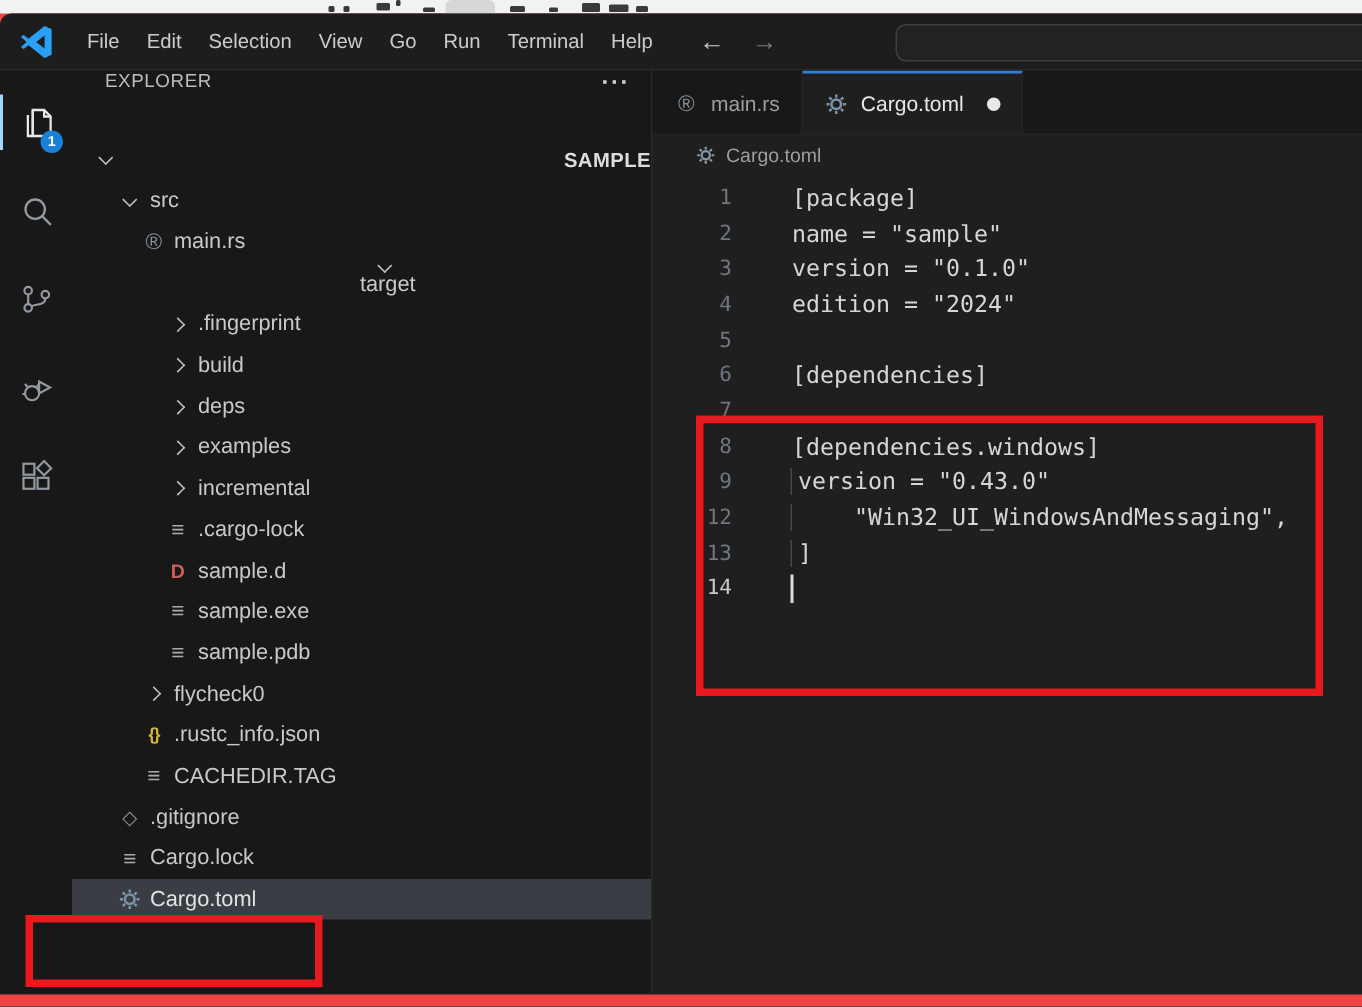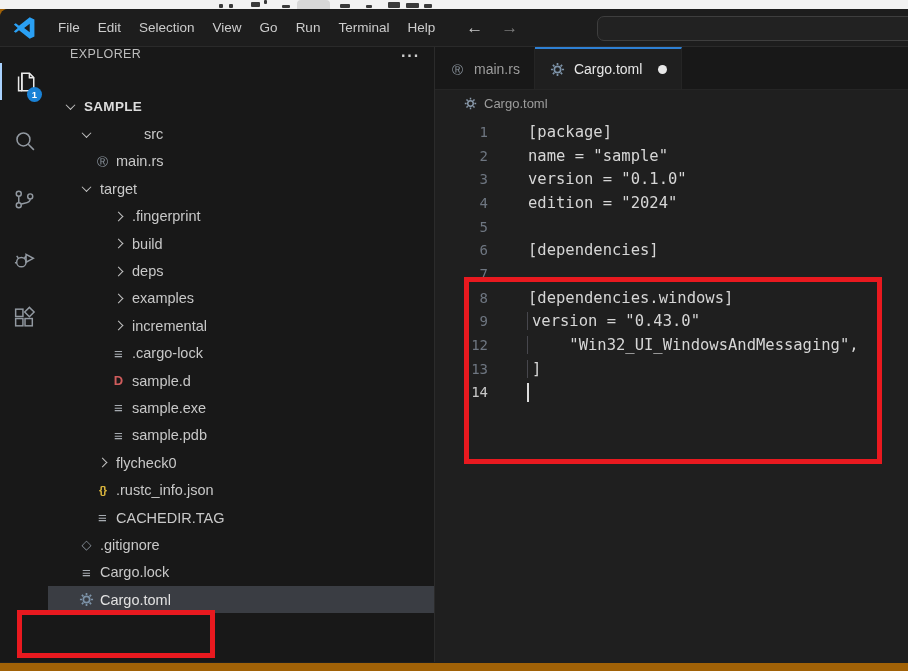--- a/index.html
+++ b/index.html
@@ -1,18 +1,18 @@
 <!DOCTYPE html>
 <html style="--annotation-red: #e8191f; --accent-blue: #2e80d4;"><head>
 <meta charset="utf-8">
 <style>
   * { margin:0; padding:0; box-sizing:border-box; }
   html,body { background:#555; }
   body { font-family:"Liberation Sans", sans-serif; }
-  .screen { position:relative; width:908px; height:671px; background:#a16207; overflow:hidden; }
+  .screen { position:relative; width:908px; height:671px; background:#ef4444; overflow:hidden; }
 
   
   .bg-strip { position:absolute; top:0; left:0; width:908px; height:9px; background:#f2f2f2; }
   .frag { position:absolute; background:#3a3a3a; border-radius:1px; }
   .frag-pill { position:absolute; background:#d7d7d7; border-radius:4px 4px 0 0; }
 
   
   .vscode { position:absolute; top:9px; left:0; width:908px; height:654px; background:#1f1f1f; border-radius:8px 0 0 0; overflow:hidden; }
 
   
@@ -158,37 +158,37 @@
             </svg>
           </div>
         </div>
 
       <div class="sidebar">
         <div class="sb-header">
           <span>EXPLORER</span>
           <span class="dots">···</span>
         </div>
         <div class="tree" id="tree">
-            <div class="trow root-row" style="padding-left: 14px;">
+            <div class="trow root-row" style="padding-left: 14px; justify-content: space-between;">
               <span class="twist">
                 <span class="chev down"></span>
               </span>
               <span class="tlabel">SAMPLE</span>
             </div>
-            <div class="trow" style="padding-left: 30px; gap: 44px;">
+            <div class="trow" style="padding-left: 30px;">
               <span class="twist">
                 <span class="chev down"></span>
               </span>
               <span class="tlabel">src</span>
             </div>
             <div class="trow" style="padding-left: 46px;">
               <span class="fi fi-rust">®</span>
               <span class="tlabel">main.rs</span>
             </div>
-            <div class="trow" style="padding-left: 30px;">
+            <div class="trow" style="padding-left: 30px; flex-direction: column;">
               <span class="twist">
                 <span class="chev down"></span>
               </span>
               <span class="tlabel">target</span>
             </div>
             <div class="trow" style="padding-left: 62px;">
               <span class="twist">
                 <span class="chev right"></span>
               </span>
               <span class="tlabel">.fingerprint</span>

